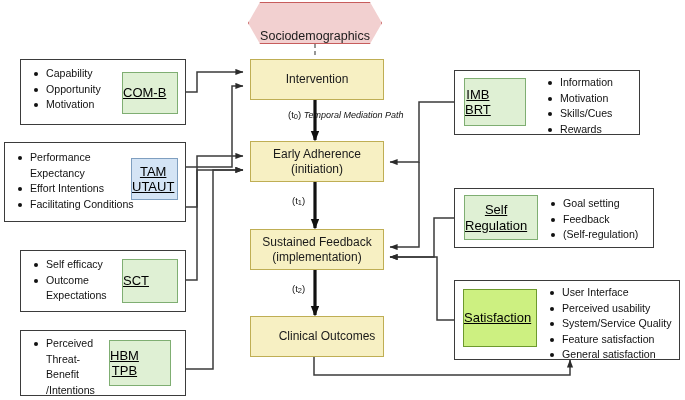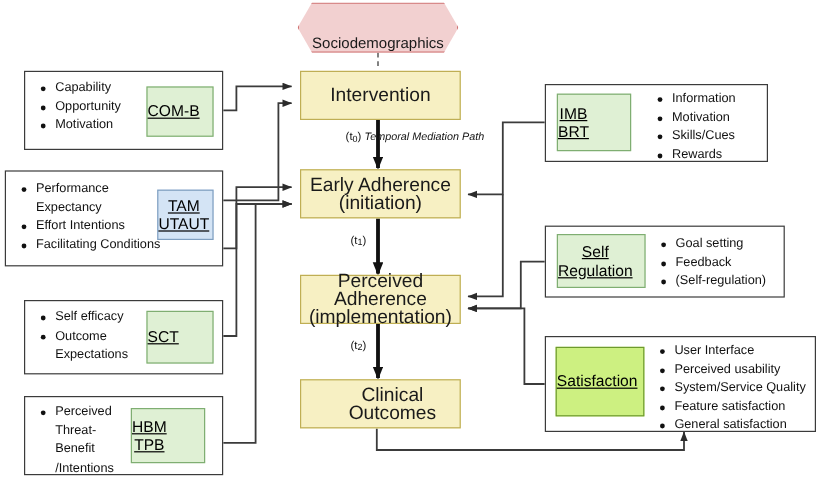--- a/index.html
+++ b/index.html
@@ -7,21 +7,21 @@
        font-family:"Liberation Sans","DejaVu Sans",sans-serif;color:#1a1a1a;}
   #stage{position:relative;width:685px;height:400px;background:#fff;}
   #wires{position:absolute;left:0;top:0;width:685px;height:400px;}
 
   .node{position:absolute;box-sizing:border-box;}
 
   
   .stage-box{
     background:#f7f0c3;border:1px solid #bfae54;
     display:flex;align-items:center;justify-content:center;
-    text-align:center;font-size:16px;line-height:15px;color:#1a1a1a;
+    text-align:center;font-size:12px;line-height:15px;color:#1a1a1a;
   }
   .stage-box span{display:block;}
 
   
   .frame{background:#ffffff;border:1.4px solid #3b3b3b;}
 
   
   .chip{
     position:absolute;box-sizing:border-box;
     display:flex;align-items:center;text-align:center;
@@ -110,21 +110,21 @@
 
   <div class="stage-box node" style="left:250px;top:141px;width:134px;height:41px;">
     <div>
       <span>Early Adherence</span>
       <span style="display: block;">(initiation)</span>
     </div>
   </div>
 
   <div class="stage-box node" style="left:250px;top:229px;width:134px;height:41px;">
     <div>
-      <span>Perceived Adherence</span>
+      <span>Sustained Feedback</span>
       <span style="display: block;">(implementation)</span>
     </div>
   </div>
 
   <div class="stage-box node" style="left:250px;top:316px;width:134px;height:41px;padding-left:20px;">
     <div>
       <span>Clinical Outcomes</span>
     </div>
   </div>
 

